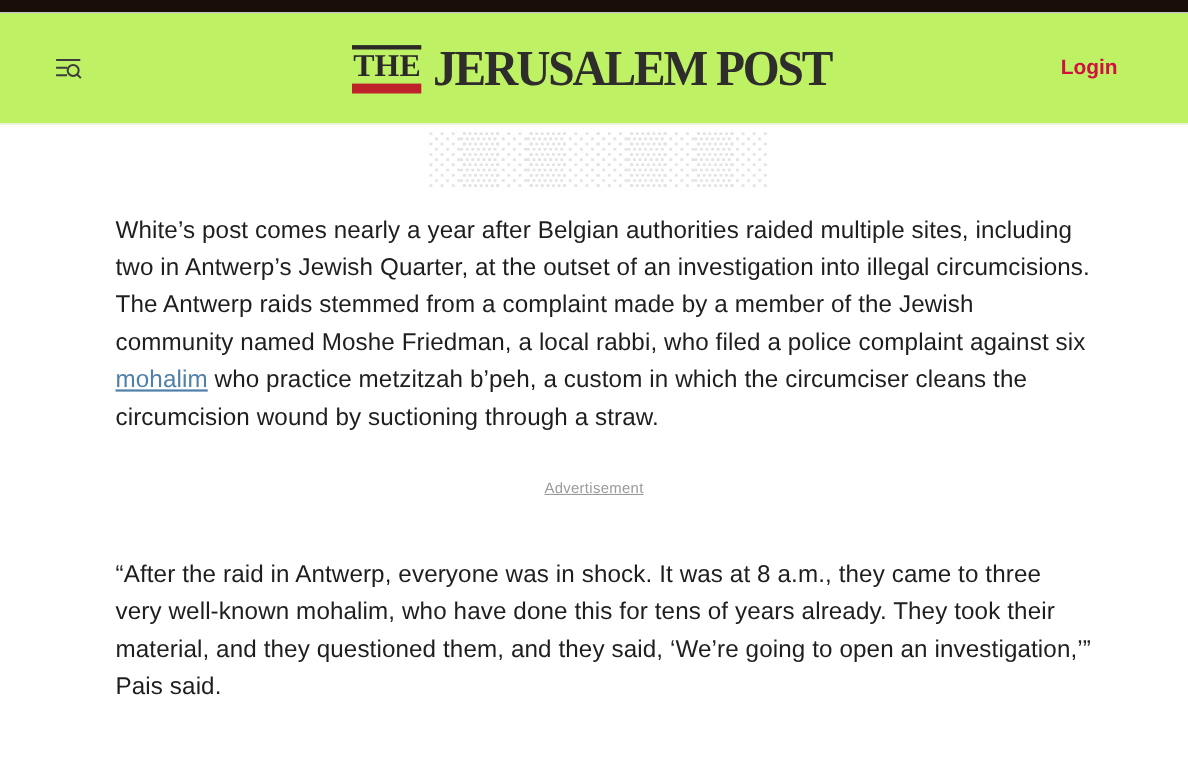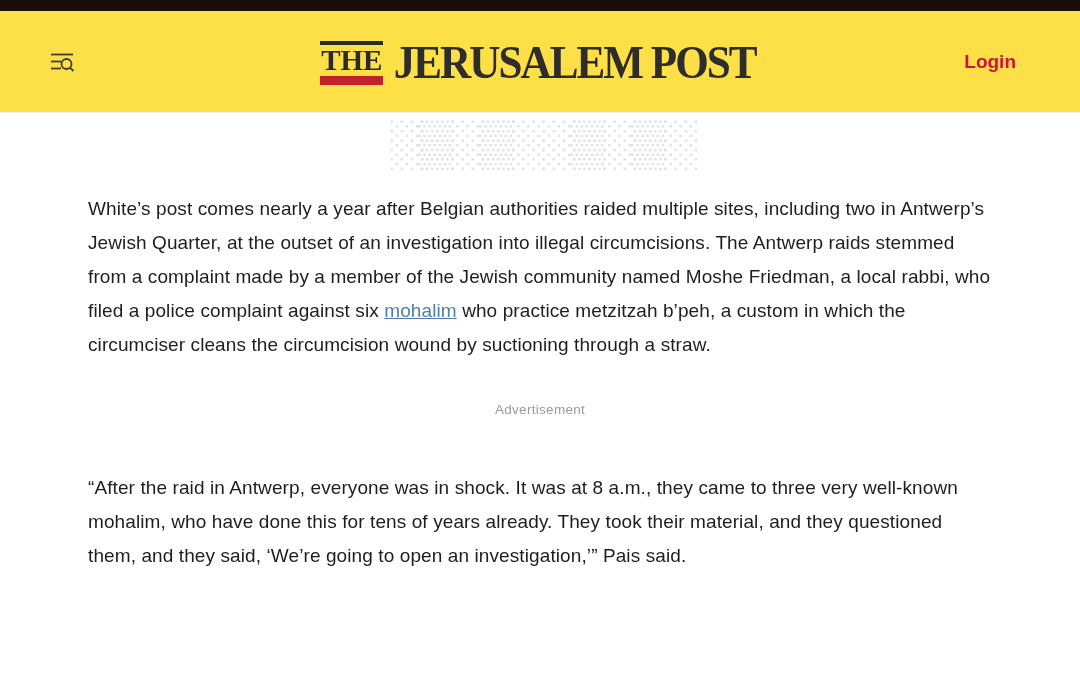--- a/index.html
+++ b/index.html
@@ -11,21 +11,21 @@
   }
 
   
   .topbar {
     height: 12px; background: #190f08;
     border-bottom: 1px solid #d8d8d8;
   }
 
   
   .header {
-    position: relative; height: 101px; background: #fde047;
+    position: relative; height: 101px; background: #bef264;
     border-bottom: 1px solid #f1f1f1;
     display: flex; align-items: center; justify-content: center;
   }
   .menu-btn {
     position: absolute; left: 44px; top: 50%; transform: translateY(-50%);
     background: none; border: none; padding: 4px; cursor: pointer; line-height: 0;
   }
   .logo {
     display: flex; align-items: center; text-decoration: none; cursor: pointer;
   }
@@ -53,31 +53,32 @@
   
   .content { width: 904px; margin: 0 auto; }
   .faded-headline {
     margin: 5px auto 20px auto; height: 54px; width: 360px;
     overflow: hidden; text-align: center;
     color: #e3e3e3; font-size: 50px; font-weight: 700;
     letter-spacing: -5px; line-height: 54px; white-space: nowrap;
     filter: blur(0.4px); user-select: none;
   }
   .content p {
-    margin: 0 0 34px 0;
-    font-size: 19px; line-height: 34px; color: #1e1e1e;
+    margin: 0 0 34px 17px;
+    font-size: 22px; line-height: 34px; color: #1e1e1e;
     letter-spacing: 0.1px;
   }
   .content a.body-link {
     color: #4f80a9; text-decoration: underline; cursor: pointer;
   }
   .ad-label {
     text-align: center; color: #9a9a9a;
     font-size: 13.5px; letter-spacing: 0.3px;
     margin: 40px 0 54px 0;
+    text-decoration: underline;
   }
   .para-3 { margin-bottom: 0; }
 </style>
 </head>
 <body>
 
 <div class="topbar"></div>
 
 <header class="header">
   <button class="menu-btn">

